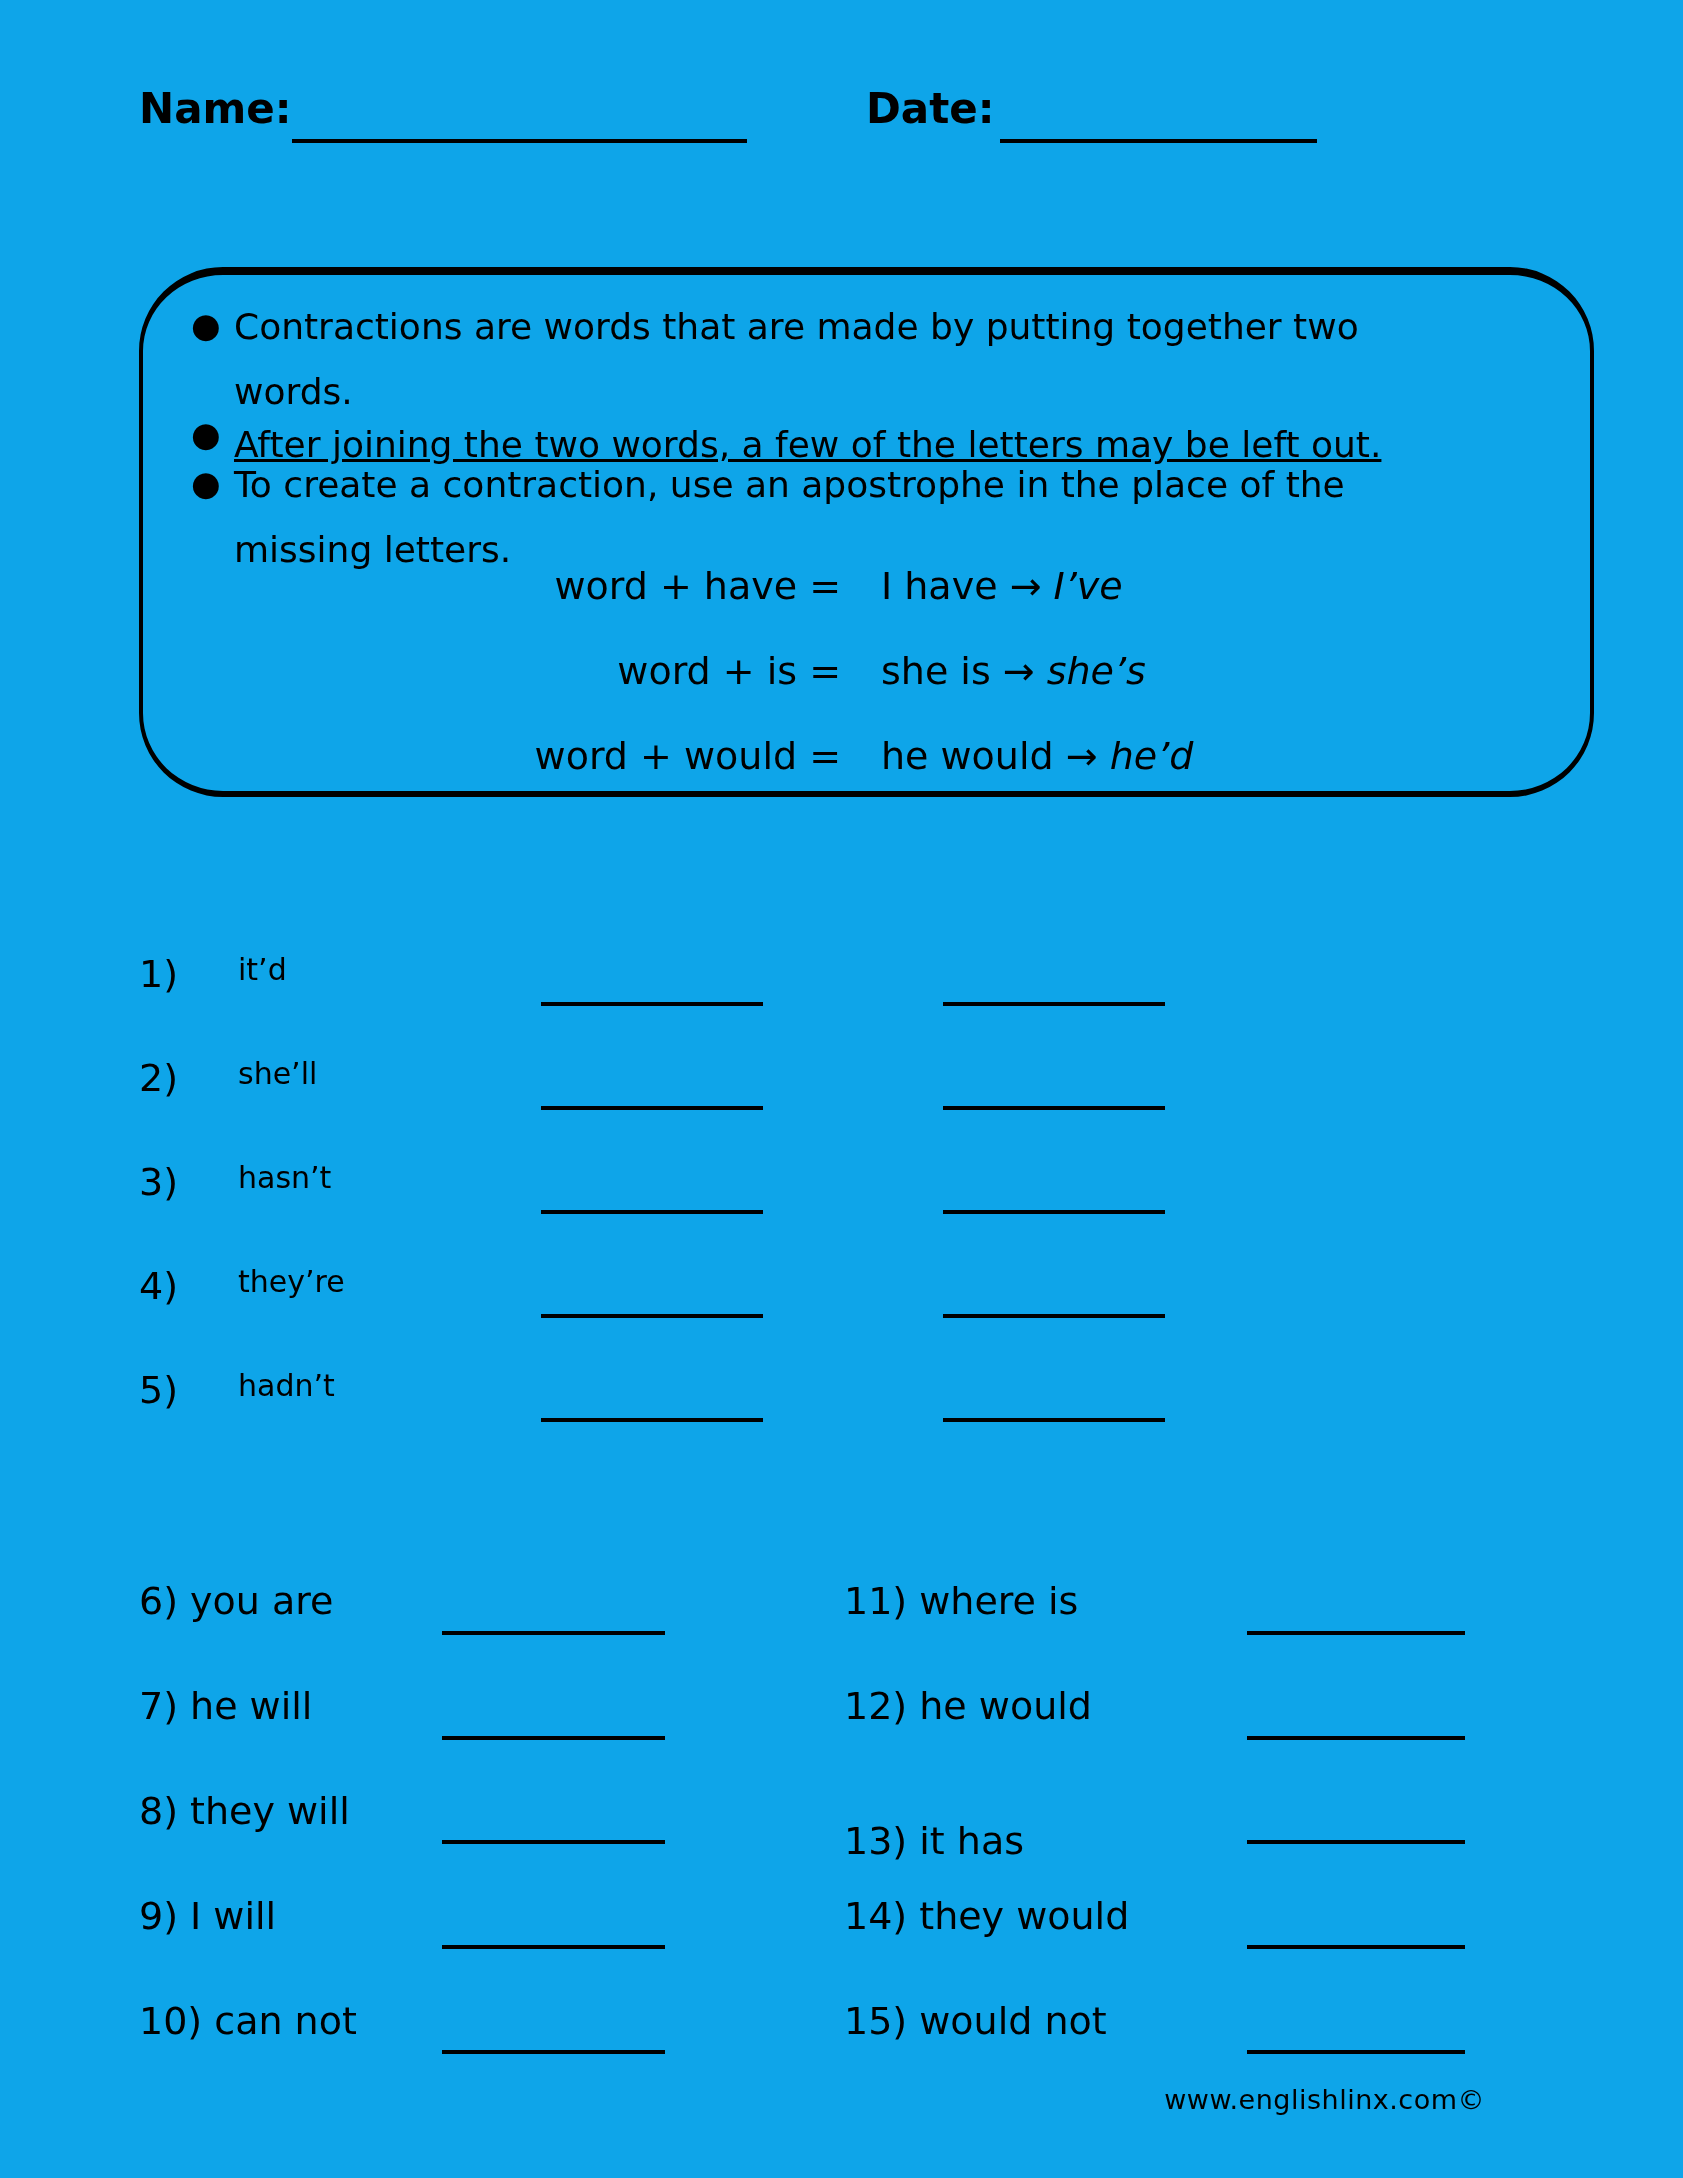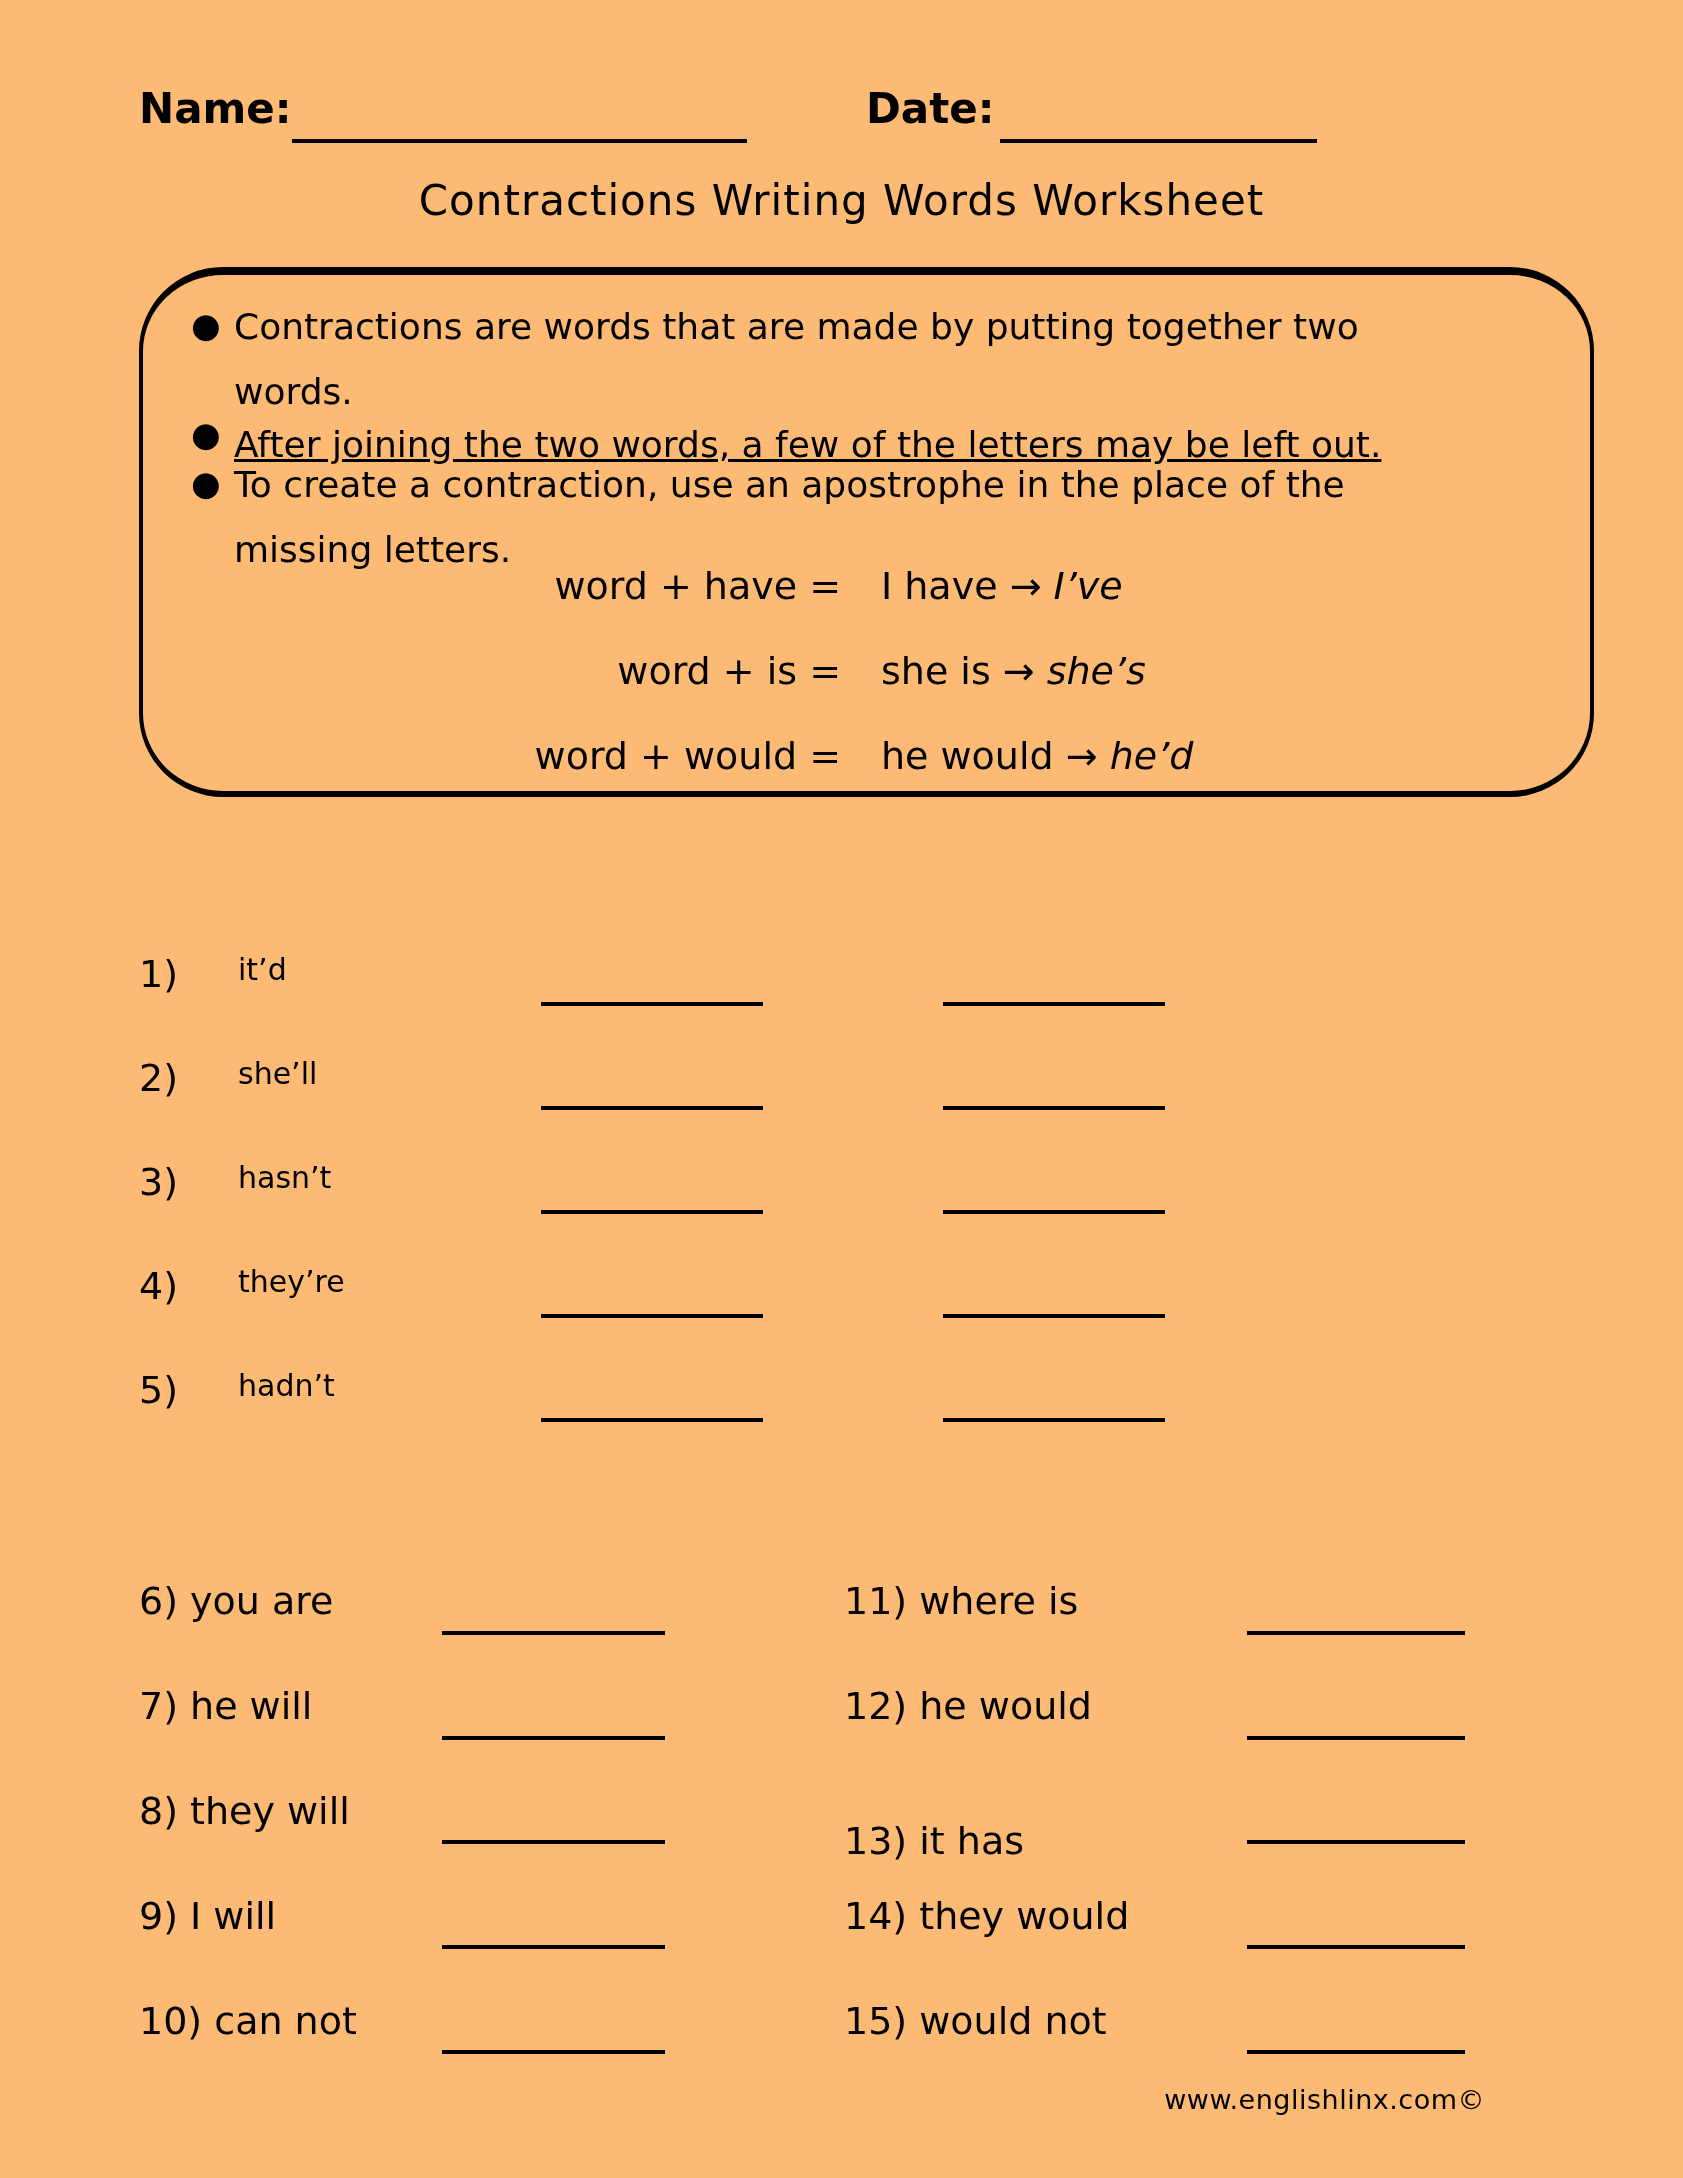--- a/index.html
+++ b/index.html
@@ -1,21 +1,21 @@
 <!DOCTYPE html>
 <html><head>
 <meta charset="utf-8">
 <style>
   html, body { margin: 0; padding: 0; background: #888; }
   * { box-sizing: border-box; }
   .page {
     position: relative;
     width: 1683px;
     height: 2178px;
-    background: #fdba74;
+    background: #0ea5e9;
     color: #000000;
     font-family: "DejaVu Sans", sans-serif;
     margin: 0 auto;
     overflow: hidden;
   }
   .abs { position: absolute; }
   .hline { position: absolute; background: #000; height: 4px; }
   .label-lg { font-size: 42px; font-weight: bold; }
   .title { font-size: 42px; text-align: center; letter-spacing: 1px; }
   .infobox {
@@ -41,21 +41,20 @@
 </head>
 <body>
 
 <div class="page">
 
   <div class="abs label-lg" style="left:139px; top:84px;">Name:</div>
   <div class="hline" style="left:292px; top:139px; width:455px;"></div>
   <div class="abs label-lg" style="left:866px; top:84px;">Date:</div>
   <div class="hline" style="left:1000px; top:139px; width:317px;"></div>
 
-  <div class="abs title" style="left:0; top:176px; width:1683px;">Contractions Writing Words Worksheet</div>
 
   <div class="infobox">
 
     <div>
       <span class="bullet-dot" style="top:30px;">●</span>
       <div class="bullet-text" style="top:26px;">Contractions are words that are made by putting together two</div>
       <div class="bullet-text" style="top:91px;">words.</div>
     </div>
 
     <div>

